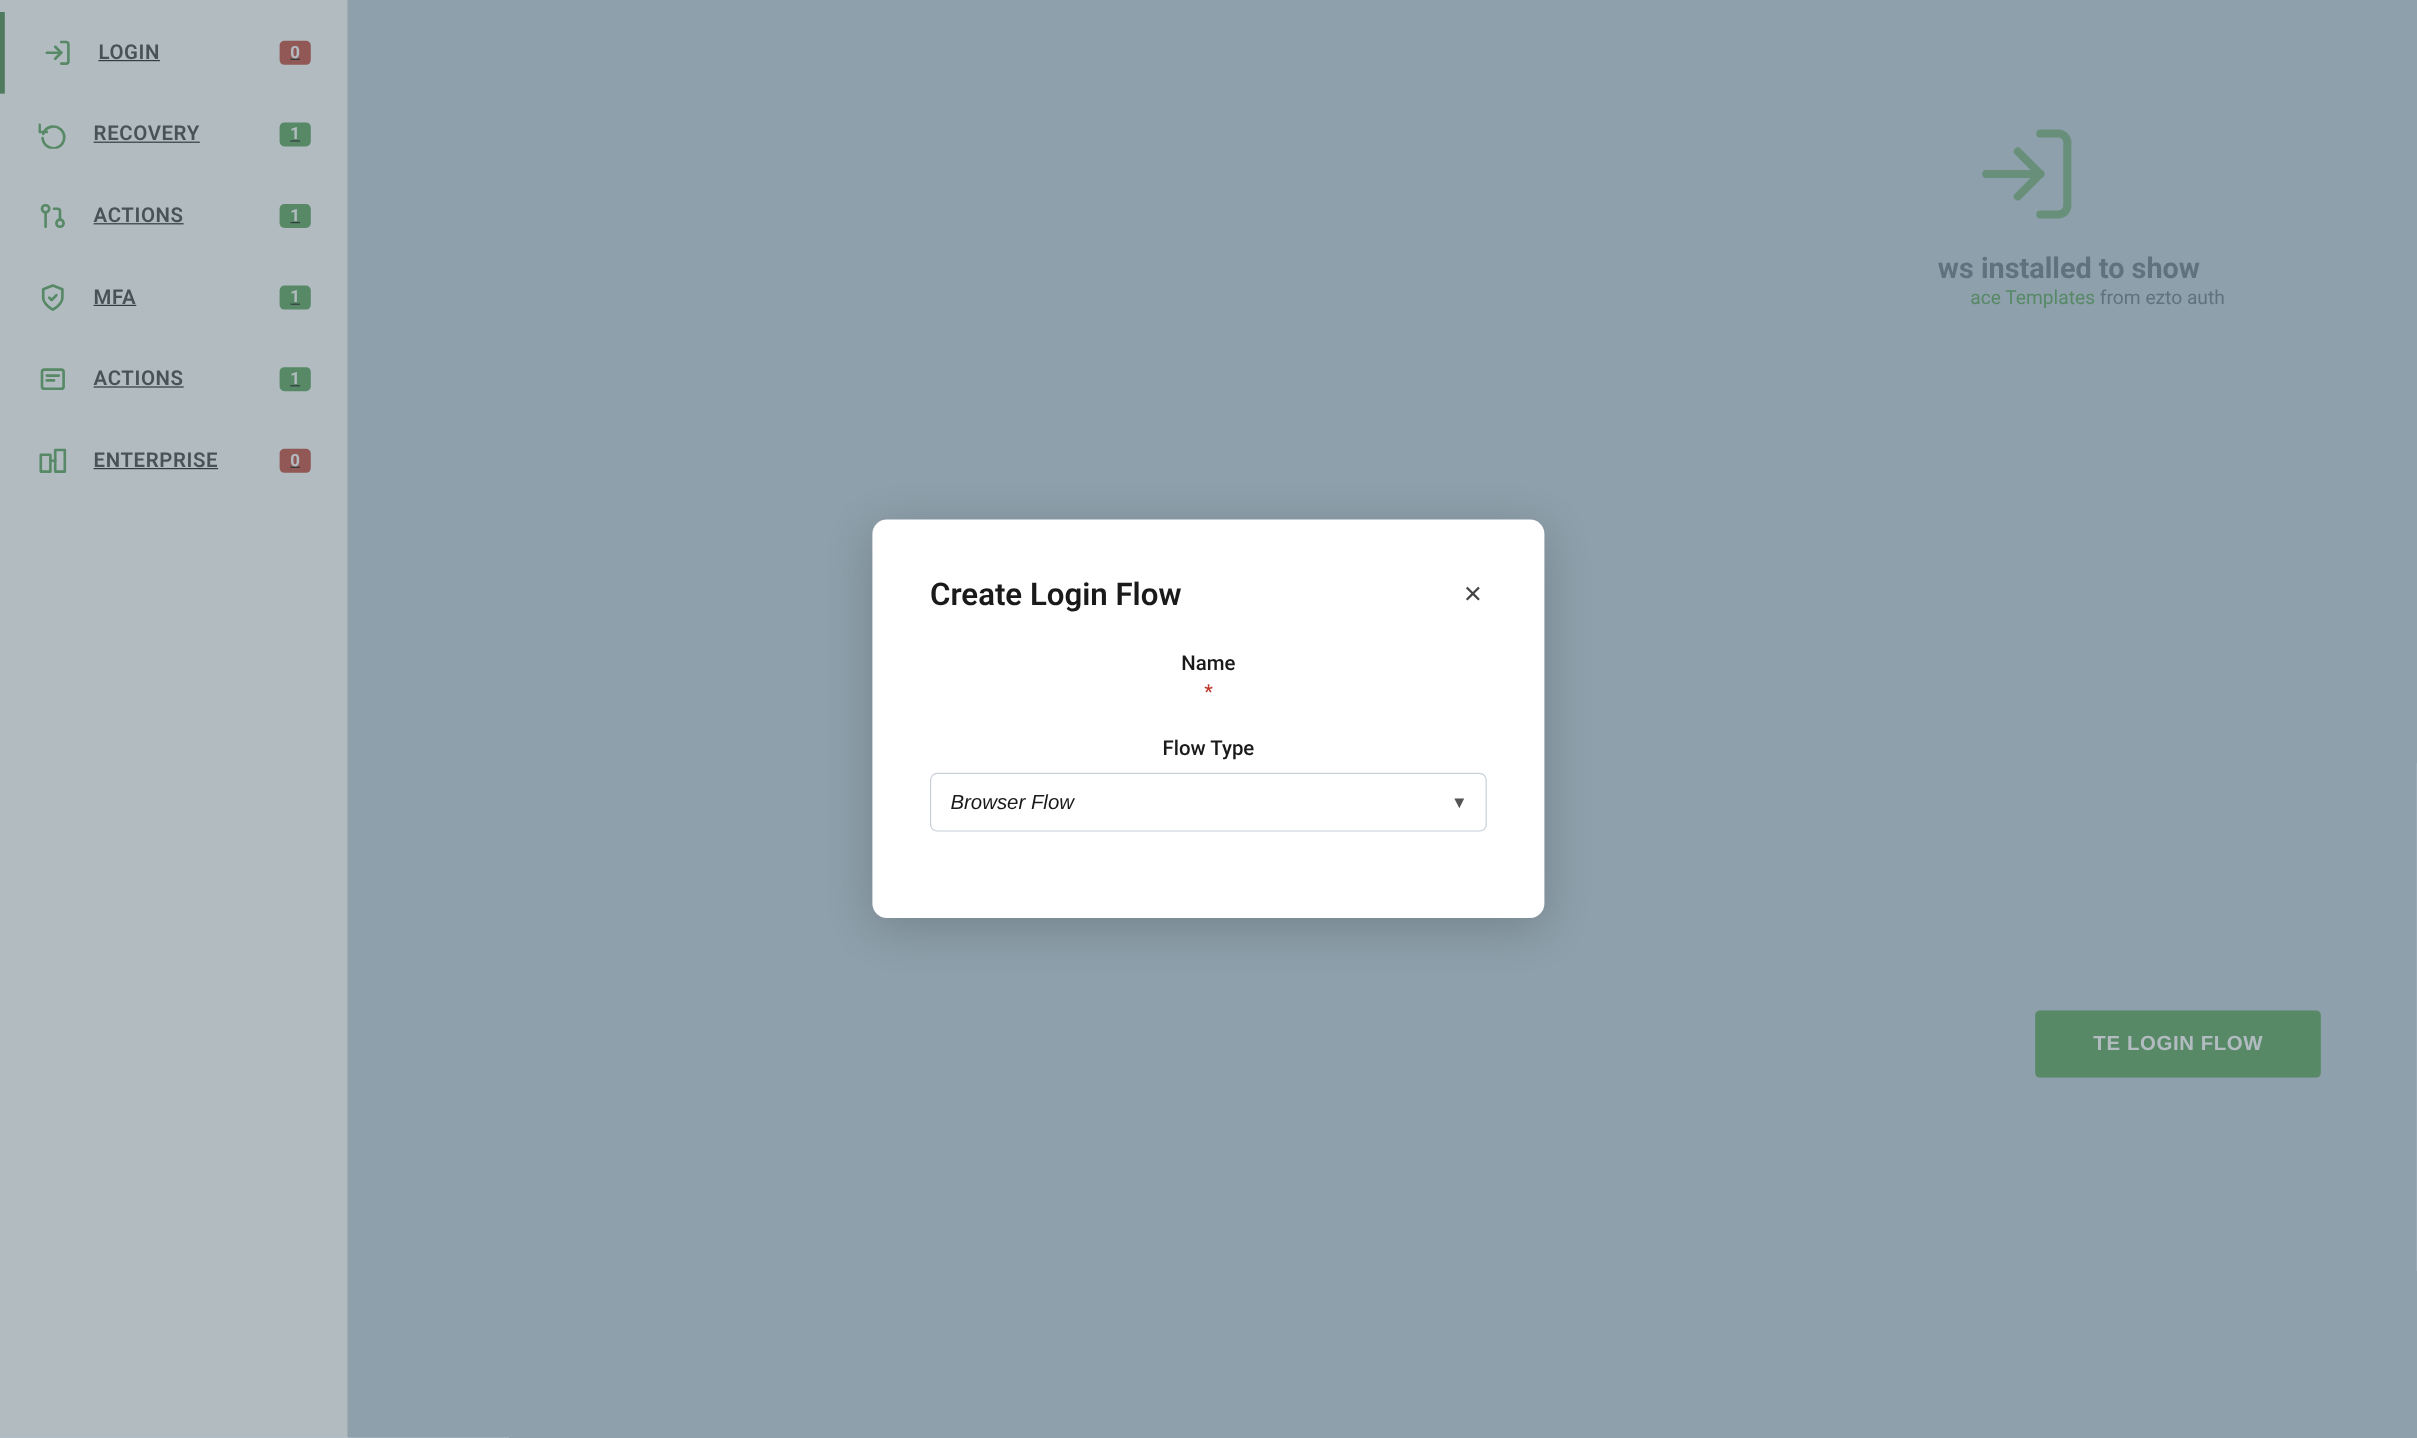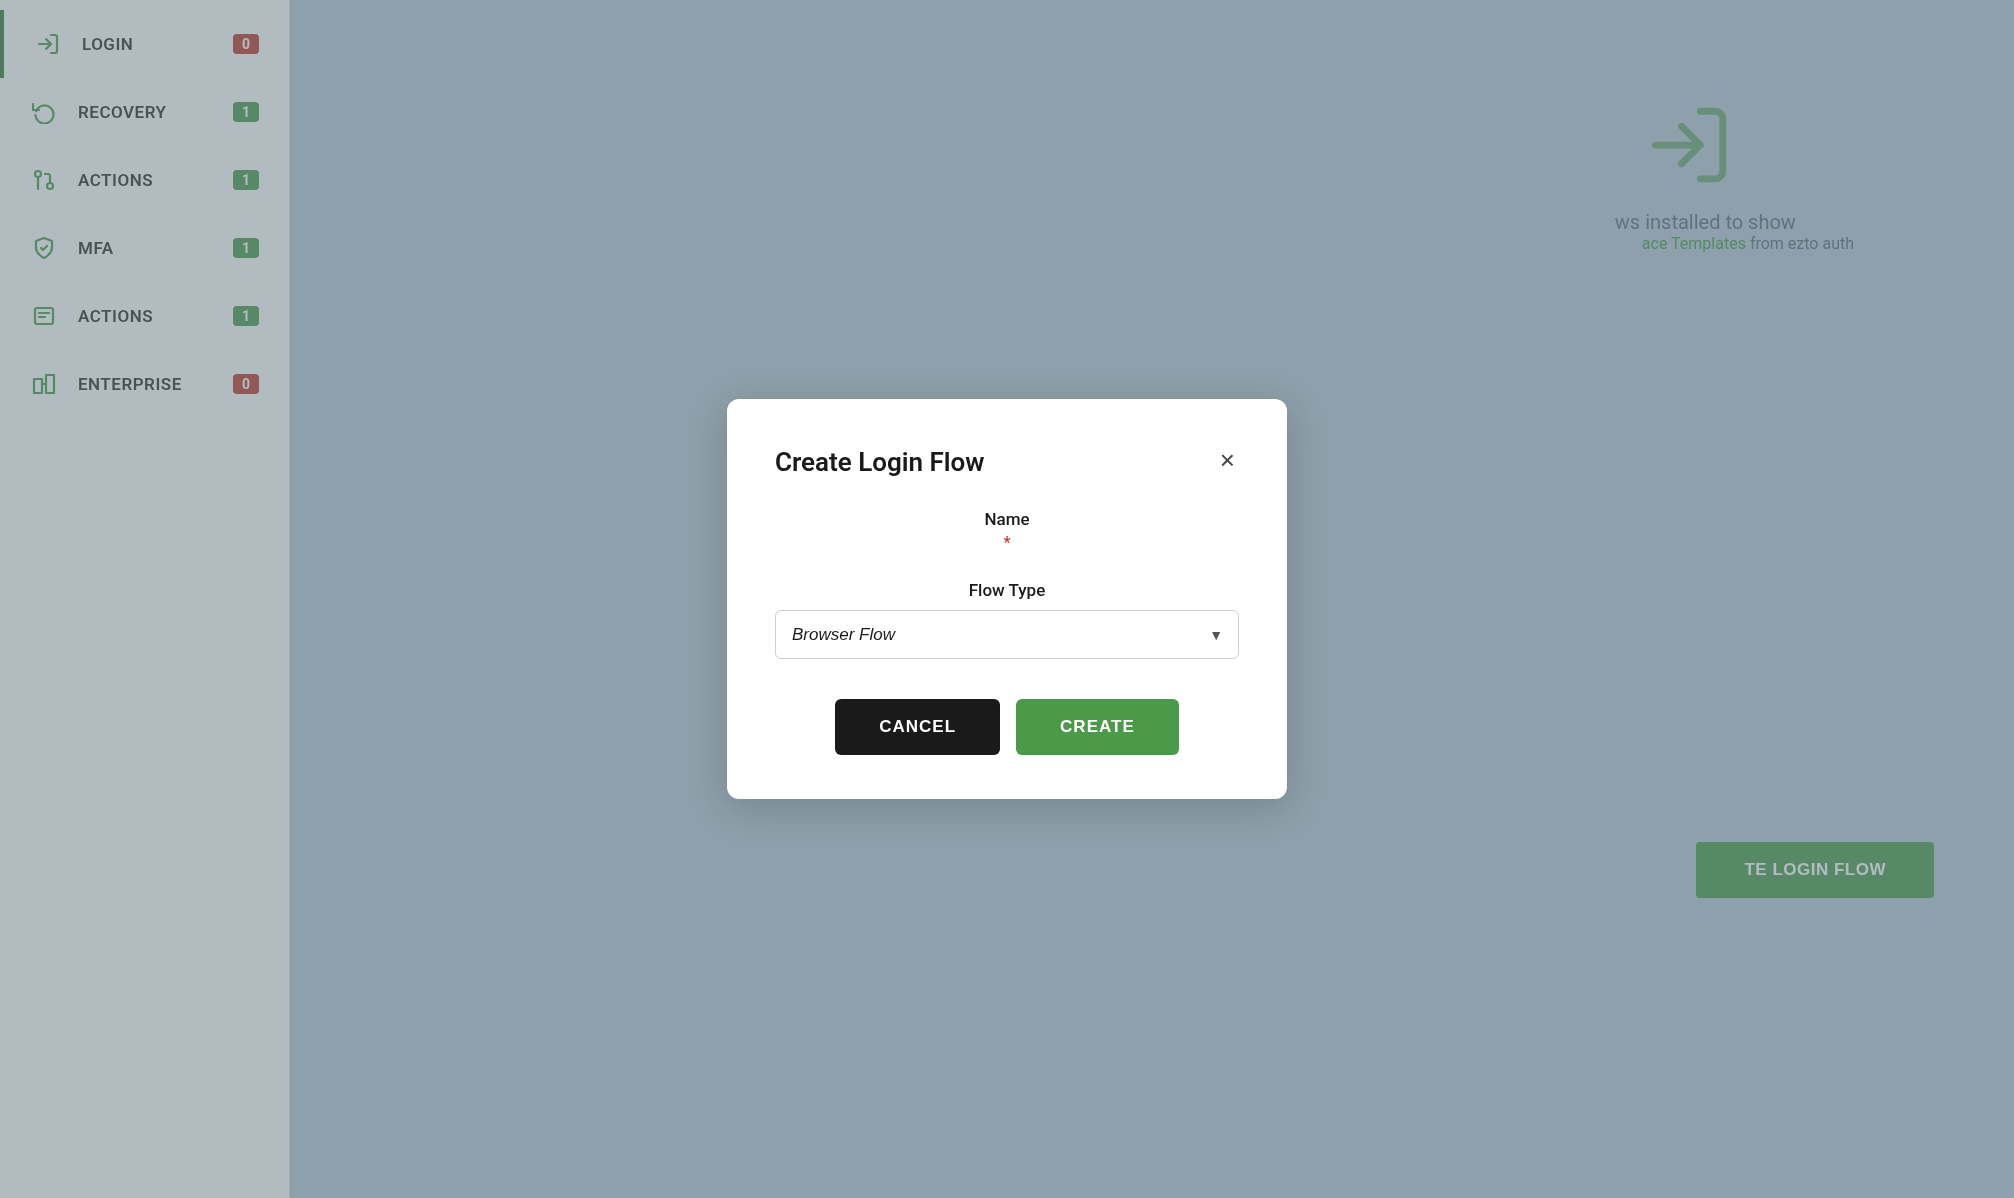--- a/index.html
+++ b/index.html
@@ -30,20 +30,21 @@
       padding-top: 10px;
     }
 
     .sidebar-item {
       display: flex;
       align-items: center;
       padding: 22px 30px;
       cursor: pointer;
       position: relative;
       gap: 20px;
+      text-decoration: underline;
     }
 
     .sidebar-item.active {
       border-left: 4px solid #3a7d3a;
     }
 
     .sidebar-item .icon {
       color: #4a9a4a;
       font-size: 22px;
       width: 28px;
@@ -322,21 +323,21 @@
 
     <div style="position: absolute; top: 100px; right: 280px;">
       <svg width="90" height="90" viewBox="0 0 24 24" fill="none" stroke="#4a9a4a" stroke-width="1.8" stroke-linecap="round" stroke-linejoin="round" opacity="0.7">
         <path d="M15 3h4a2 2 0 0 1 2 2v14a2 2 0 0 1-2 2h-4"></path>
         <polyline points="10 17 15 12 10 7"></polyline>
         <line x1="15" y1="12" x2="3" y2="12"></line>
       </svg>
     </div>
 
     <div style="position: absolute; top: 210px; right: 160px;">
-      <p style="color: #5a6e7a; font-size: 20px;">ws installed to show</p>
+      <p style="color: #5a6e7a; font-size: 24px; font-weight: bold;">ws installed to show</p>
       <p style="color: #5a6e7a; font-size: 16px; margin-left: 27px;">
         <a href="#" style="color: #4a9a4a; text-decoration: none;">ace Templates</a>
         <span> from ezto auth</span>
       </p>
     </div>
 
     <button class="create-login-btn">TE LOGIN FLOW</button>
   </div>
 </div>
 
@@ -364,19 +365,15 @@
           <option value="browser">Browser Flow</option>
           <option value="direct">Direct Grant Flow</option>
           <option value="client">Client Flow</option>
           <option value="registration">Registration Flow</option>
           <option value="reset">Reset Credentials</option>
         </select>
         <span class="select-arrow">▼</span>
       </div>
     </div>
 
-    <div class="modal-actions">
-      <button class="btn-cancel">CANCEL</button>
-      <button class="btn-create">CREATE</button>
-    </div>
 
   </div>
 </div>
 
 </body></html>

